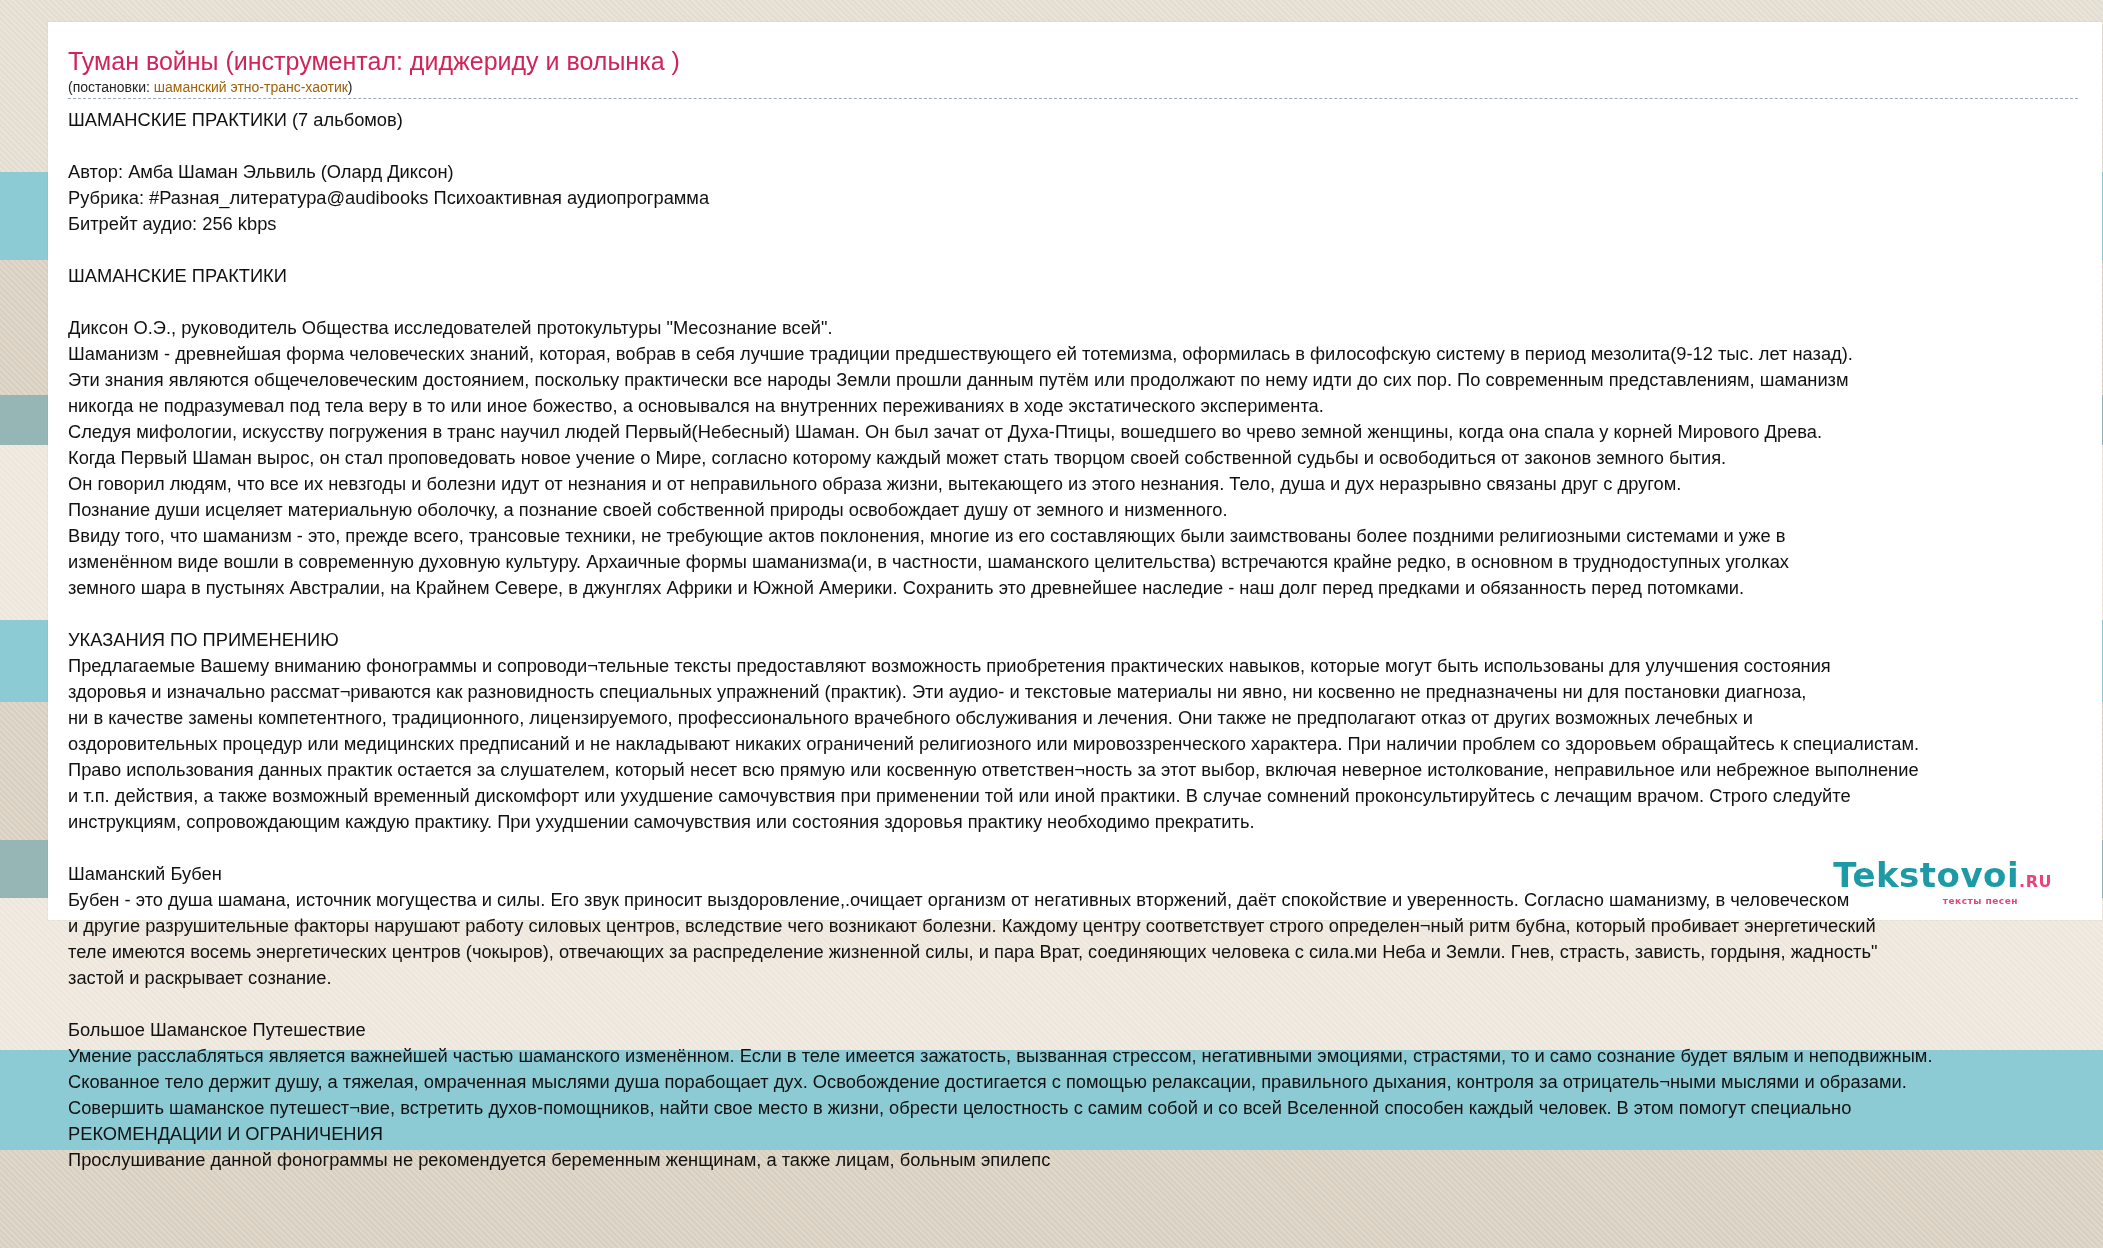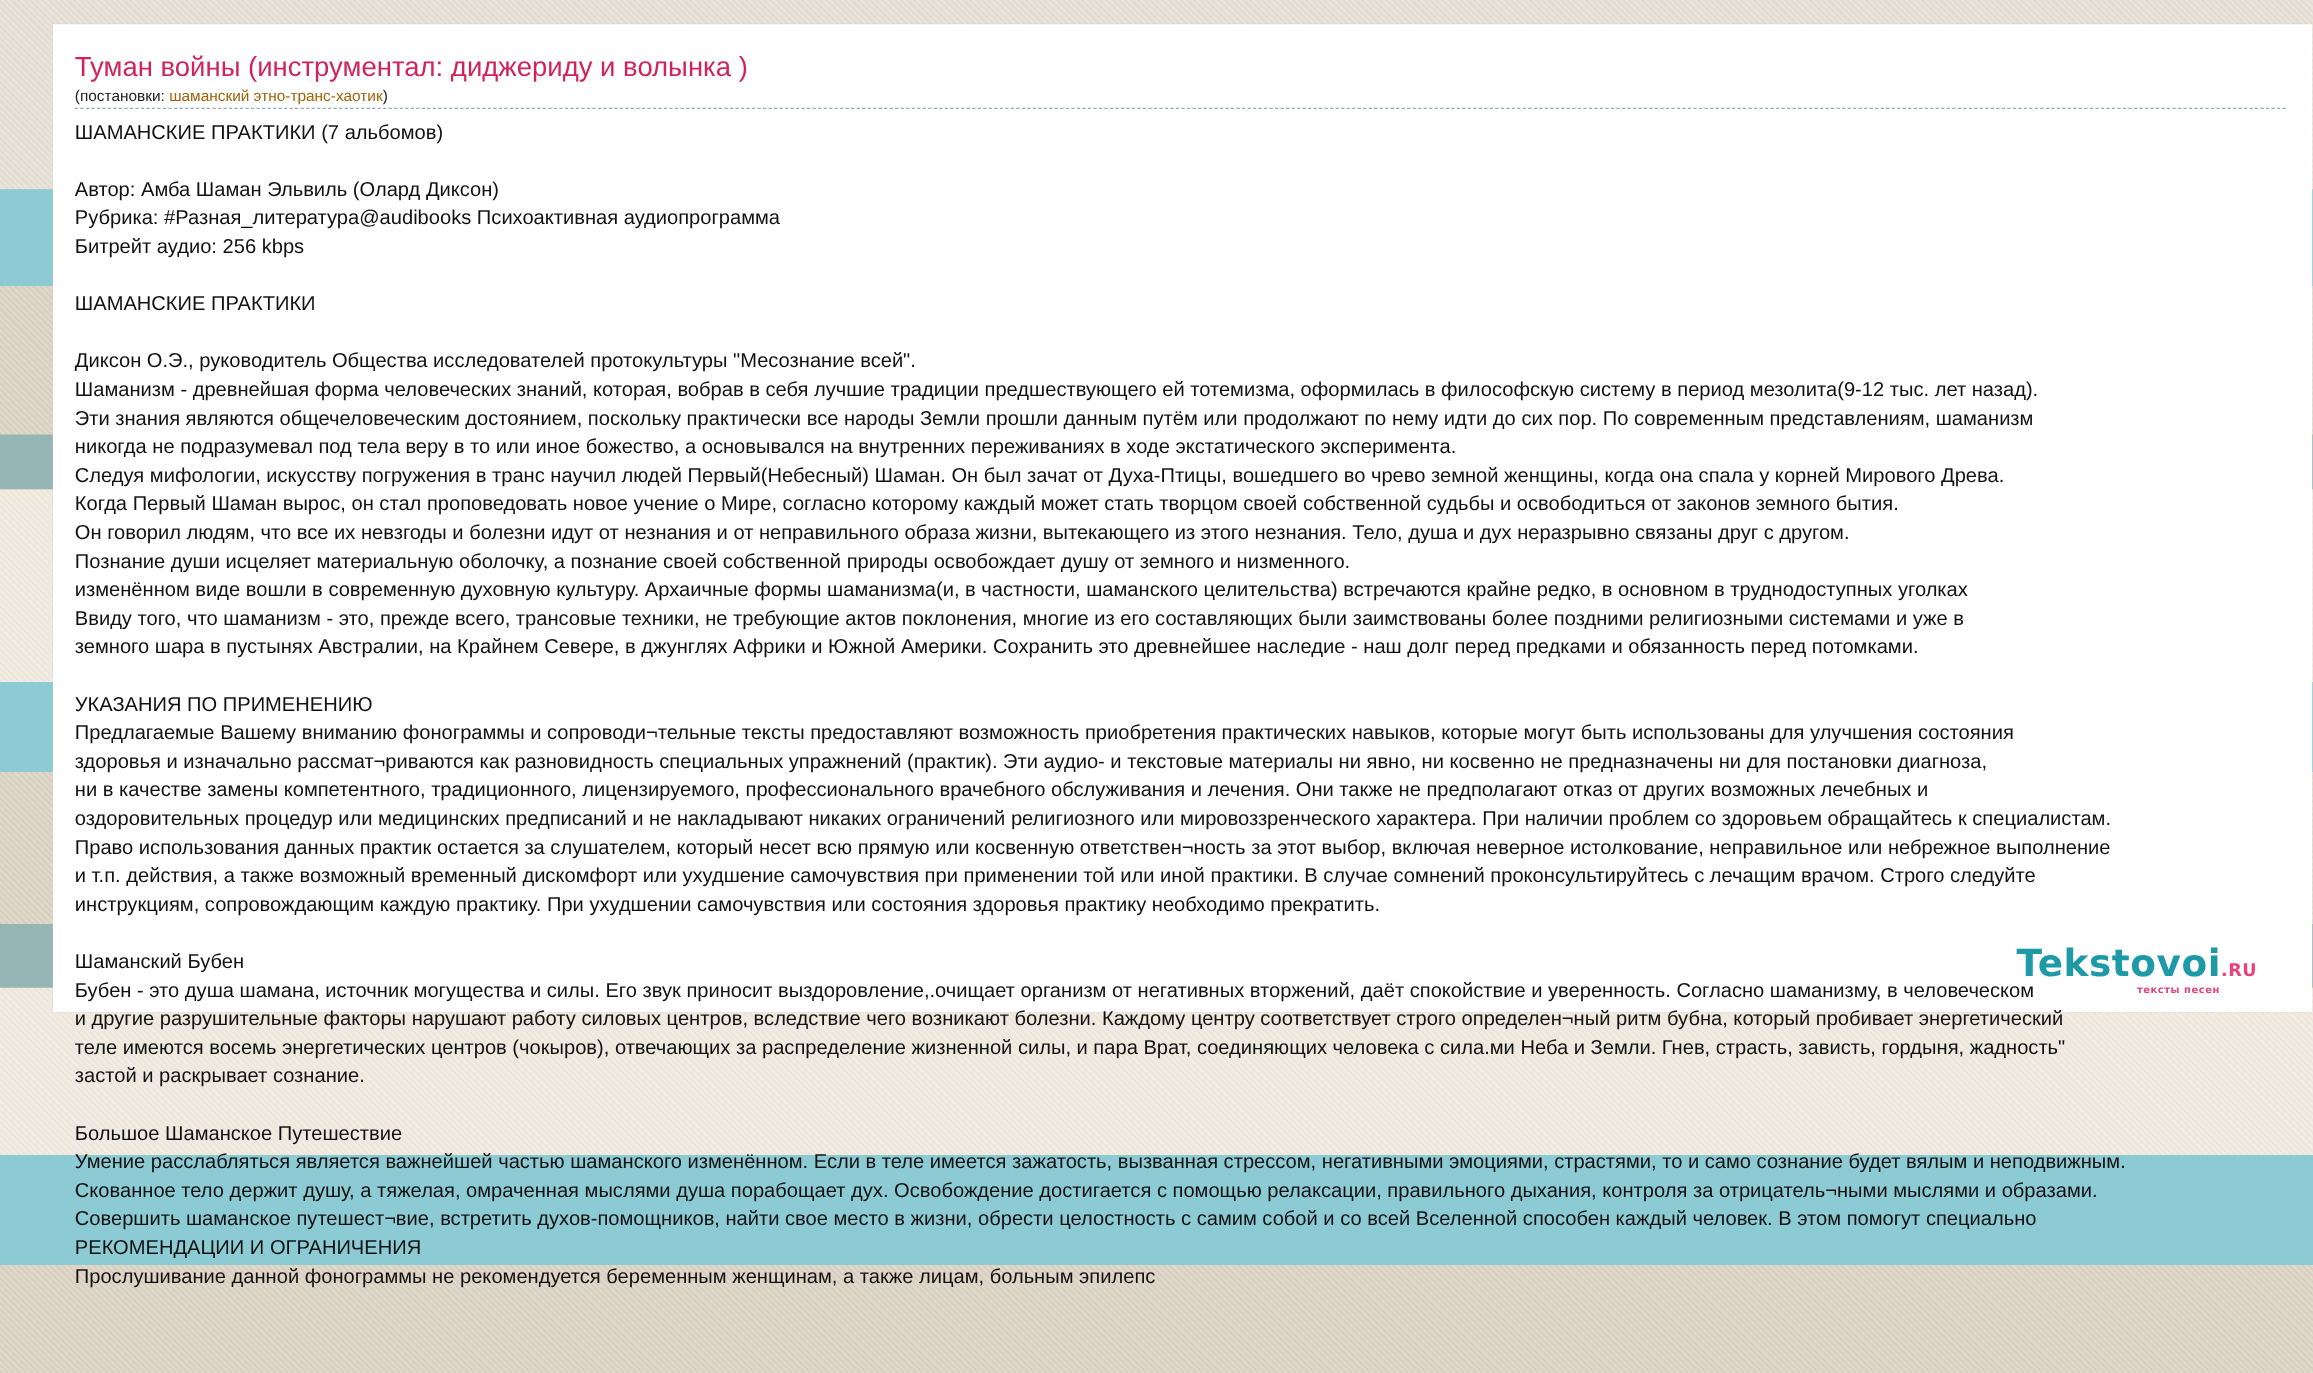--- a/index.html
+++ b/index.html
@@ -83,22 +83,22 @@
         <span class="ln">ШАМАНСКИЕ ПРАКТИКИ</span>
         <span class="ln"></span>
         <span class="ln">Диксон О.Э., руководитель Общества исследователей протокультуры "Месознание всей".</span>
         <span class="ln">Шаманизм - древнейшая форма человеческих знаний, которая, вобрав в себя лучшие традиции предшествующего ей тотемизма, оформилась в философскую систему в период мезолита(9-12 тыс. лет назад).</span>
         <span class="ln">Эти знания являются общечеловеческим достоянием, поскольку практически все народы Земли прошли данным путём или продолжают по нему идти до сих пор. По современным представлениям, шаманизм</span>
         <span class="ln">никогда не подразумевал под тела веру в то или иное божество, а основывался на внутренних переживаниях в ходе экстатического эксперимента.</span>
         <span class="ln">Следуя мифологии, искусству погружения в транс научил людей Первый(Небесный) Шаман. Он был зачат от Духа-Птицы, вошедшего во чрево земной женщины, когда она спала у корней Мирового Древа.</span>
         <span class="ln">Когда Первый Шаман вырос, он стал проповедовать новое учение о Мире, согласно которому каждый может стать творцом своей собственной судьбы и освободиться от законов земного бытия.</span>
         <span class="ln">Он говорил людям, что все их невзгоды и болезни идут от незнания и от неправильного образа жизни, вытекающего из этого незнания. Тело, душа и дух неразрывно связаны друг с другом.</span>
         <span class="ln">Познание души исцеляет материальную оболочку, а познание своей собственной природы освобождает душу от земного и низменного.</span>
+        <span class="ln">Ввиду того, что шаманизм - это, прежде всего, трансовые техники, не требующие актов поклонения, многие из его составляющих были заимствованы более поздними религиозными системами и уже в</span>
         <span class="ln">изменённом виде вошли в современную духовную культуру. Архаичные формы шаманизма(и, в частности, шаманского целительства) встречаются крайне редко, в основном в труднодоступных уголках</span>
-        <span class="ln">Ввиду того, что шаманизм - это, прежде всего, трансовые техники, не требующие актов поклонения, многие из его составляющих были заимствованы более поздними религиозными системами и уже в</span>
         <span class="ln">земного шара в пустынях Австралии, на Крайнем Севере, в джунглях Африки и Южной Америки. Сохранить это древнейшее наследие - наш долг перед предками и обязанность перед потомками.</span>
         <span class="ln"></span>
         <span class="ln">УКАЗАНИЯ ПО ПРИМЕНЕНИЮ</span>
         <span class="ln">Предлагаемые Вашему вниманию фонограммы и сопроводи¬тельные тексты предоставляют возможность приобретения практических навыков, которые могут быть использованы для улучшения состояния</span>
         <span class="ln">здоровья и изначально рассмат¬риваются как разновидность специальных упражнений (практик). Эти аудио- и текстовые материалы ни явно, ни косвенно не предназначены ни для постановки диагноза,</span>
         <span class="ln">ни в качестве замены компетентного, традиционного, лицензируемого, профессионального врачебного обслуживания и лечения. Они также не предполагают отказ от других возможных лечебных и</span>
         <span class="ln">оздоровительных процедур или медицинских предписаний и не накладывают никаких ограничений религиозного или мировоззренческого характера. При наличии проблем со здоровьем обращайтесь к специалистам.</span>
         <span class="ln">Право использования данных практик остается за слушателем, который несет всю прямую или косвенную ответствен¬ность за этот выбор, включая неверное истолкование, неправильное или небрежное выполнение</span>
         <span class="ln">и т.п. действия, а также возможный временный дискомфорт или ухудшение самочувствия при применении той или иной практики. В случае сомнений проконсультируйтесь с лечащим врачом. Строго следуйте</span>
         <span class="ln">инструкциям, сопровождающим каждую практику. При ухудшении самочувствия или состояния здоровья практику необходимо прекратить.</span>

